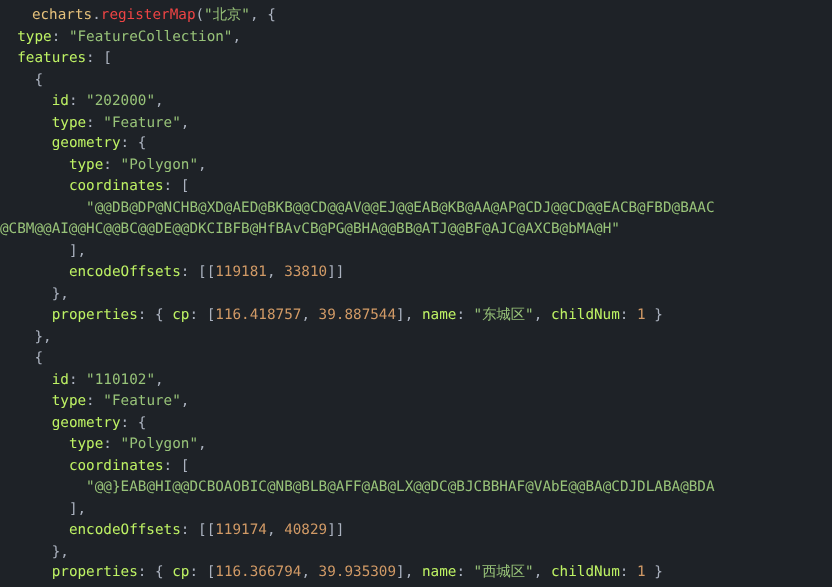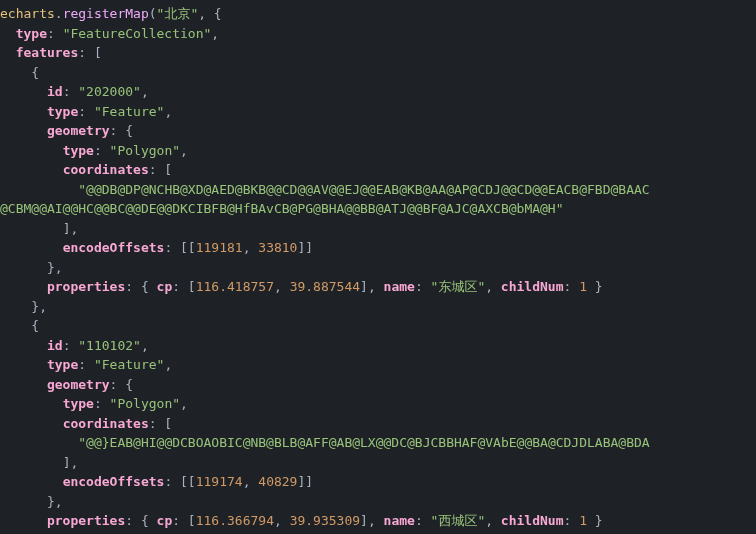--- a/index.html
+++ b/index.html
@@ -12,23 +12,23 @@
     line-height: 1.5;
     overflow: hidden;
     width: 756px;
     height: 534px;
   }
   pre {
     margin: 0;
     padding: 4px 0 0 0;
     white-space: pre;
   }
-  .obj    { color: #e5c07b; } 
-  .prop   { color: #f9a8d4; font-weight: bold; } 
-  .fn     { color: #f0abfc; } 
+  .obj    { color: #e5c07b; padding-left: 29px; } 
+  .prop   { color: #bef264; } 
+  .fn     { color: #ef4444; } 
   .punct  { color: #abb2bf; } 
   .str    { color: #98c379; } 
   .num    { color: #d19a66; text-align: center; }
 </style>
 </head>
 <body>
 
 <pre><span class="obj">echarts</span><span class="punct">.</span><span class="fn">registerMap</span><span class="punct">(</span><span class="str">"<span>北京</span>"</span><span class="punct">, {</span>
   <span class="prop">type</span><span class="punct">: </span><span class="str">"<span>FeatureCollection</span>"</span><span class="punct">,</span>
   <span class="prop">features</span><span class="punct">: [</span>

